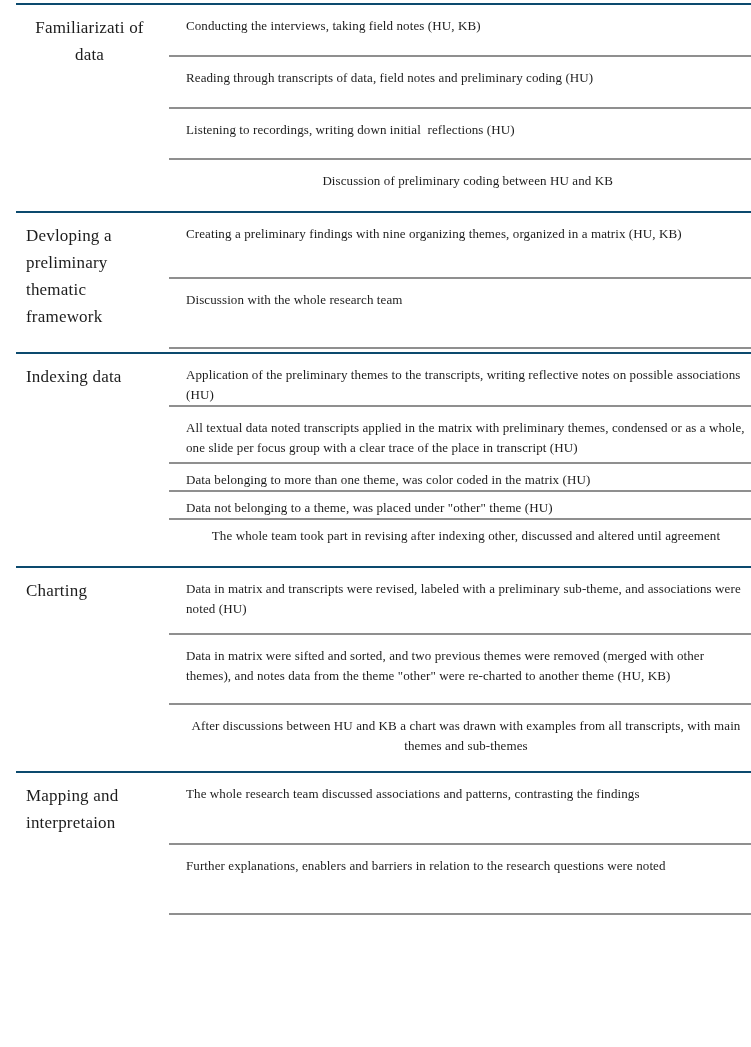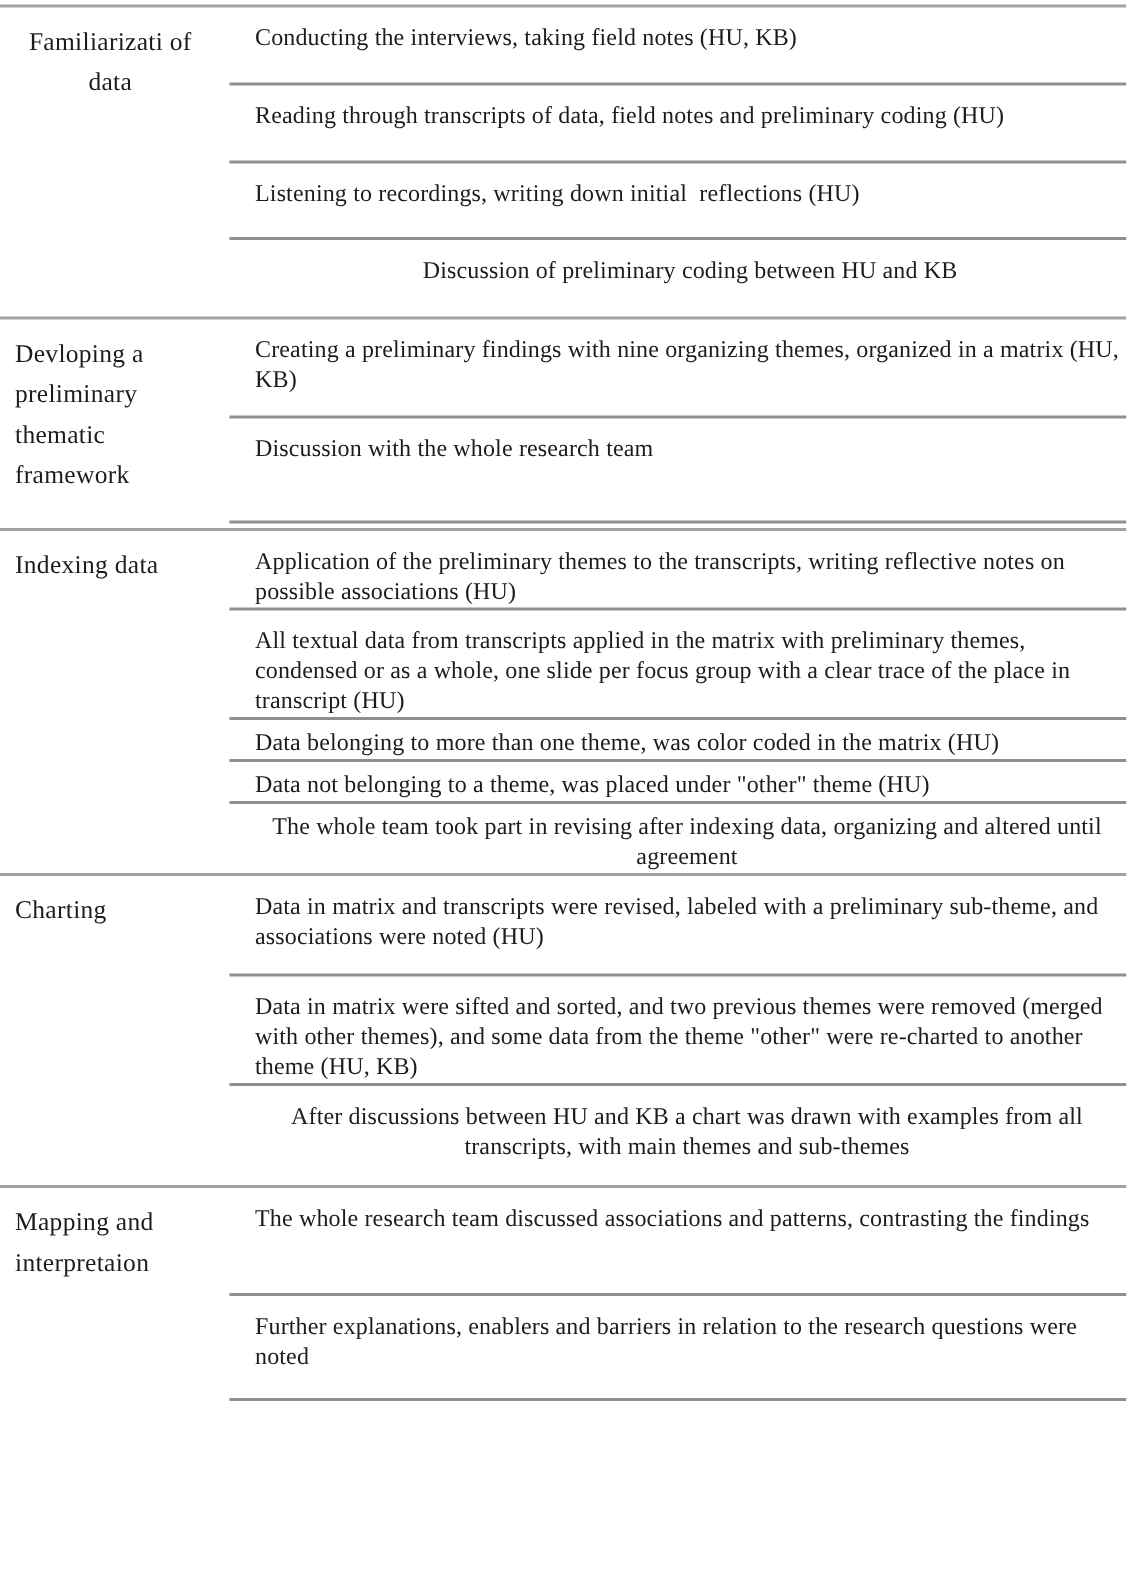--- a/index.html
+++ b/index.html
@@ -14,41 +14,42 @@
     color: #1c1c1c;
     overflow: hidden;
   }
   .table {
     padding-top: 3px;
     width: 751px;
   }
   .phase {
     display: grid;
     grid-template-columns: 153px 1fr;
-    border-top: 2px solid #a3a3a3;
+    border-top: 2px solid #0c4a6e;
+    margin-left: 16px;
   }
   .phase-label {
     font-size: 17px;
     line-height: 27px;
     padding: 9px 4px 0 10px;
     white-space: pre-line;
     letter-spacing: 0.2px;
   }
   .phase-label.center {
     text-align: center;
     padding-left: 2px;
     padding-right: 8px;
   }
   .activities {
     display: flex;
     flex-direction: column;
   }
   .activity {
     box-sizing: border-box;
-    font-size: 16px;
+    font-size: 13px;
     line-height: 20px;
     padding: 11px 5px 0 17px;
     border-bottom: 2px solid #8f8f8f;
     white-space: pre-wrap;
     letter-spacing: 0.1px;
   }
   .activity.tight { padding-top: 6px; }
   .activity.no-rule { border-bottom: none; text-align: center; }
   .activity.gap-after { margin-bottom: 3px; }
 </style>
@@ -76,32 +77,32 @@
     <div class="activities">
       <div class="activity" style="min-height:66px">Creating a preliminary findings with nine organizing themes, organized in a matrix (HU, KB)</div>
       <div class="activity gap-after" style="min-height:70px">Discussion with the whole research team</div>
     </div>
   </section>
 
   <section class="phase">
     <div class="phase-label">Indexing data</div>
     <div class="activities">
       <div class="activity" style="min-height:47px">Application of the preliminary themes to the transcripts, writing reflective notes on possible associations (HU)</div>
-      <div class="activity" style="min-height:57px">All textual data from transcripts applied in the matrix with preliminary themes, condensed or as a whole, one slide per focus group with a clear trace of the place in transcript (HU)</div>
+      <div class="activity" style="min-height:57px">All textual data noted transcripts applied in the matrix with preliminary themes, condensed or as a whole, one slide per focus group with a clear trace of the place in transcript (HU)</div>
       <div class="activity tight" style="min-height:27px">Data belonging to more than one theme, was color coded in the matrix (HU)</div>
       <div class="activity tight" style="min-height:28px">Data not belonging to a theme, was placed under "other" theme (HU)</div>
-      <div class="activity tight no-rule" style="min-height:46px">The whole team took part in revising after indexing data, organizing and altered until agreement</div>
+      <div class="activity tight no-rule" style="min-height:46px">The whole team took part in revising after indexing other, discussed and altered until agreement</div>
     </div>
   </section>
 
   <section class="phase">
     <div class="phase-label">Charting</div>
     <div class="activities">
       <div class="activity" style="min-height:67px">Data in matrix and transcripts were revised, labeled with a preliminary sub-theme, and associations were noted (HU)</div>
-      <div class="activity" style="min-height:70px">Data in matrix were sifted and sorted, and two previous themes were removed (merged with other themes), and some data from the theme "other" were re-charted to another theme (HU, KB)</div>
+      <div class="activity" style="min-height:70px">Data in matrix were sifted and sorted, and two previous themes were removed (merged with other themes), and notes data from the theme "other" were re-charted to another theme (HU, KB)</div>
       <div class="activity no-rule" style="min-height:66px">After discussions between HU and KB a chart was drawn with examples from all transcripts, with main themes and sub-themes</div>
     </div>
   </section>
 
   <section class="phase">
     <div class="phase-label">Mapping and
 interpretaion</div>
     <div class="activities">
       <div class="activity" style="min-height:72px">The whole research team discussed associations and patterns, contrasting the findings</div>
       <div class="activity" style="min-height:70px">Further explanations, enablers and barriers in relation to the research questions were noted</div>

